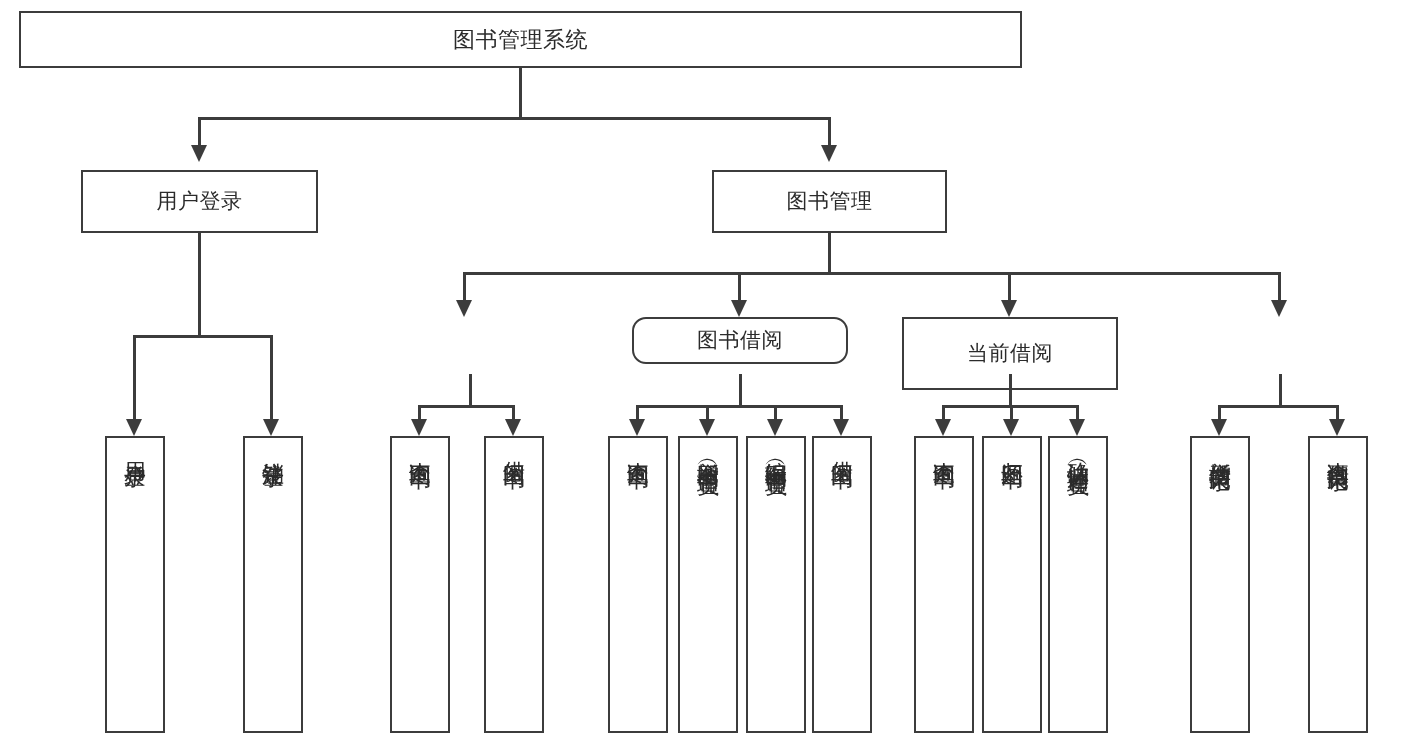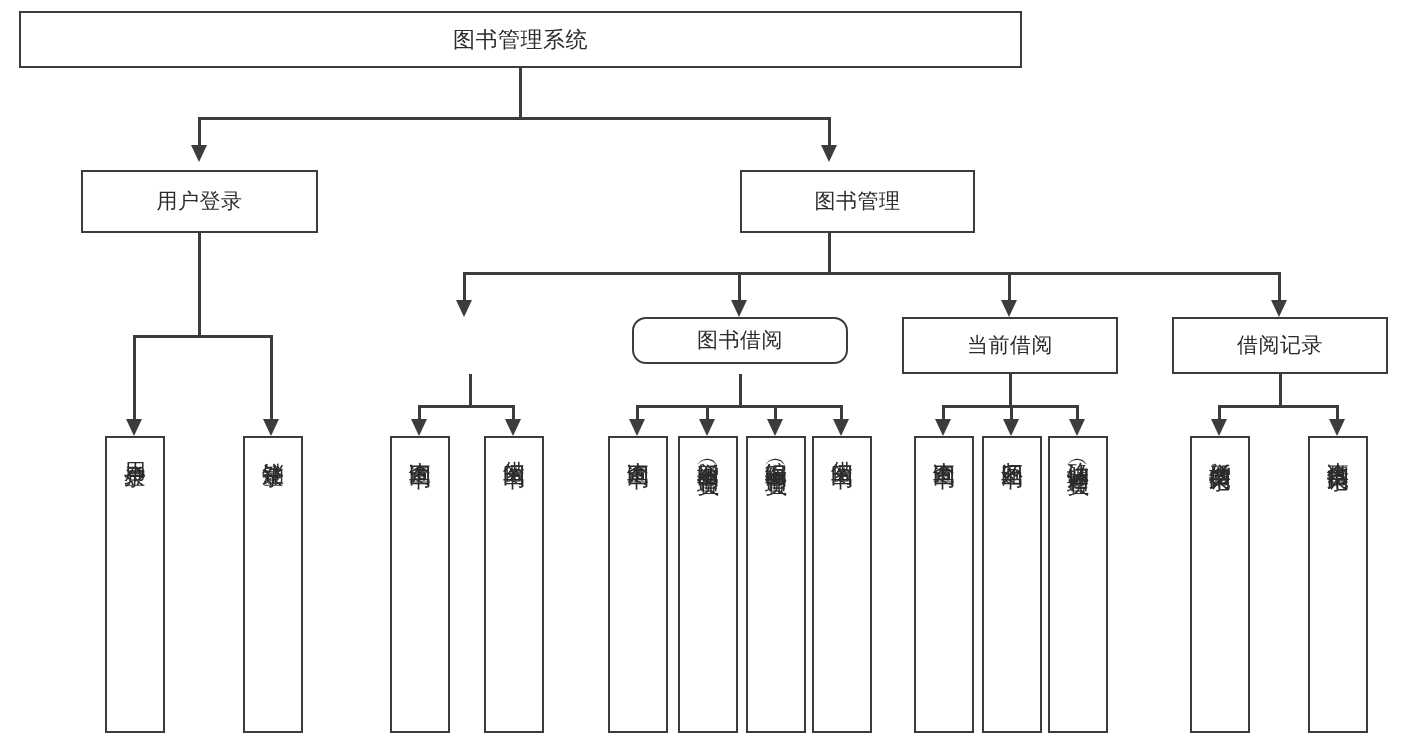--- a/index.html
+++ b/index.html
@@ -92,21 +92,21 @@
   <div class="vline" style="left:198px; top:117px; width:2.5px; height:28px;"></div>
   <div class="arrow" style="left:191px; top:145px;"></div>
 
   <div class="vline" style="left:828px; top:117px; width:2.5px; height:28px;"></div>
   <div class="arrow" style="left:821px; top:145px;"></div>
 
   <div class="node horiz" style="left:81px; top:170px; width:237px; height:63px;">
     <span class="label">用户登录</span>
   </div>
 
-  <div class="node horiz" style="left:712px; top:170px; width:235px; height:63px;margin-left:28px;">
+  <div class="node horiz" style="left:712px; top:170px; width:235px; height:63px;">
     <span class="label">图书管理</span>
   </div>
 
   <div class="vline" style="left:198px; top:233px; width:2.5px; height:102px;"></div>
   <div class="hline" style="left:133px; top:335px; width:137px; height:2.5px;"></div>
   <div class="vline" style="left:133px; top:335px; width:2.5px; height:84px;"></div>
   <div class="arrow" style="left:126px; top:419px;"></div>
   <div class="vline" style="left:270px; top:335px; width:2.5px; height:84px;"></div>
   <div class="arrow" style="left:263px; top:419px;"></div>
 
@@ -123,27 +123,24 @@
   <div class="arrow" style="left:1001px; top:300px;"></div>
 
   <div class="vline" style="left:1278px; top:272px; width:2.5px; height:28px;"></div>
   <div class="arrow" style="left:1271px; top:300px;"></div>
 
 
   <div class="node horiz" style="left:632px; top:317px; width:216px; height:47px;border-radius:14px;">
     <span class="label">图书借阅</span>
   </div>
 
-  <div class="node horiz" style="left:902px; top:317px; width:216px; height:57px;">
+  <div class="node horiz" style="left:902px; top:317px; width:216px; height:73px;">
     <span class="label">当前借阅</span>
   </div>
 
-  <div class="node horiz" style="left:1172px; top:317px; width:216px; height:57px;">
-    <span class="label">借阅记录</span>
-  </div>
 
   <div class="vline" style="left:469px; top:374px; width:2.5px; height:32px;"></div>
   <div class="hline" style="left:418px; top:405px; width:96px; height:2.5px;"></div>
   <div class="vline" style="left:418px; top:405px; width:2.5px; height:14px;"></div>
   <div class="arrow" style="left:411px; top:419px;"></div>
   <div class="vline" style="left:512px; top:405px; width:2.5px; height:14px;"></div>
   <div class="arrow" style="left:505px; top:419px;"></div>
 
   <div class="vline" style="left:739px; top:374px; width:2.5px; height:32px;"></div>
   <div class="hline" style="left:636px; top:405px; width:206px; height:2.5px;"></div>

